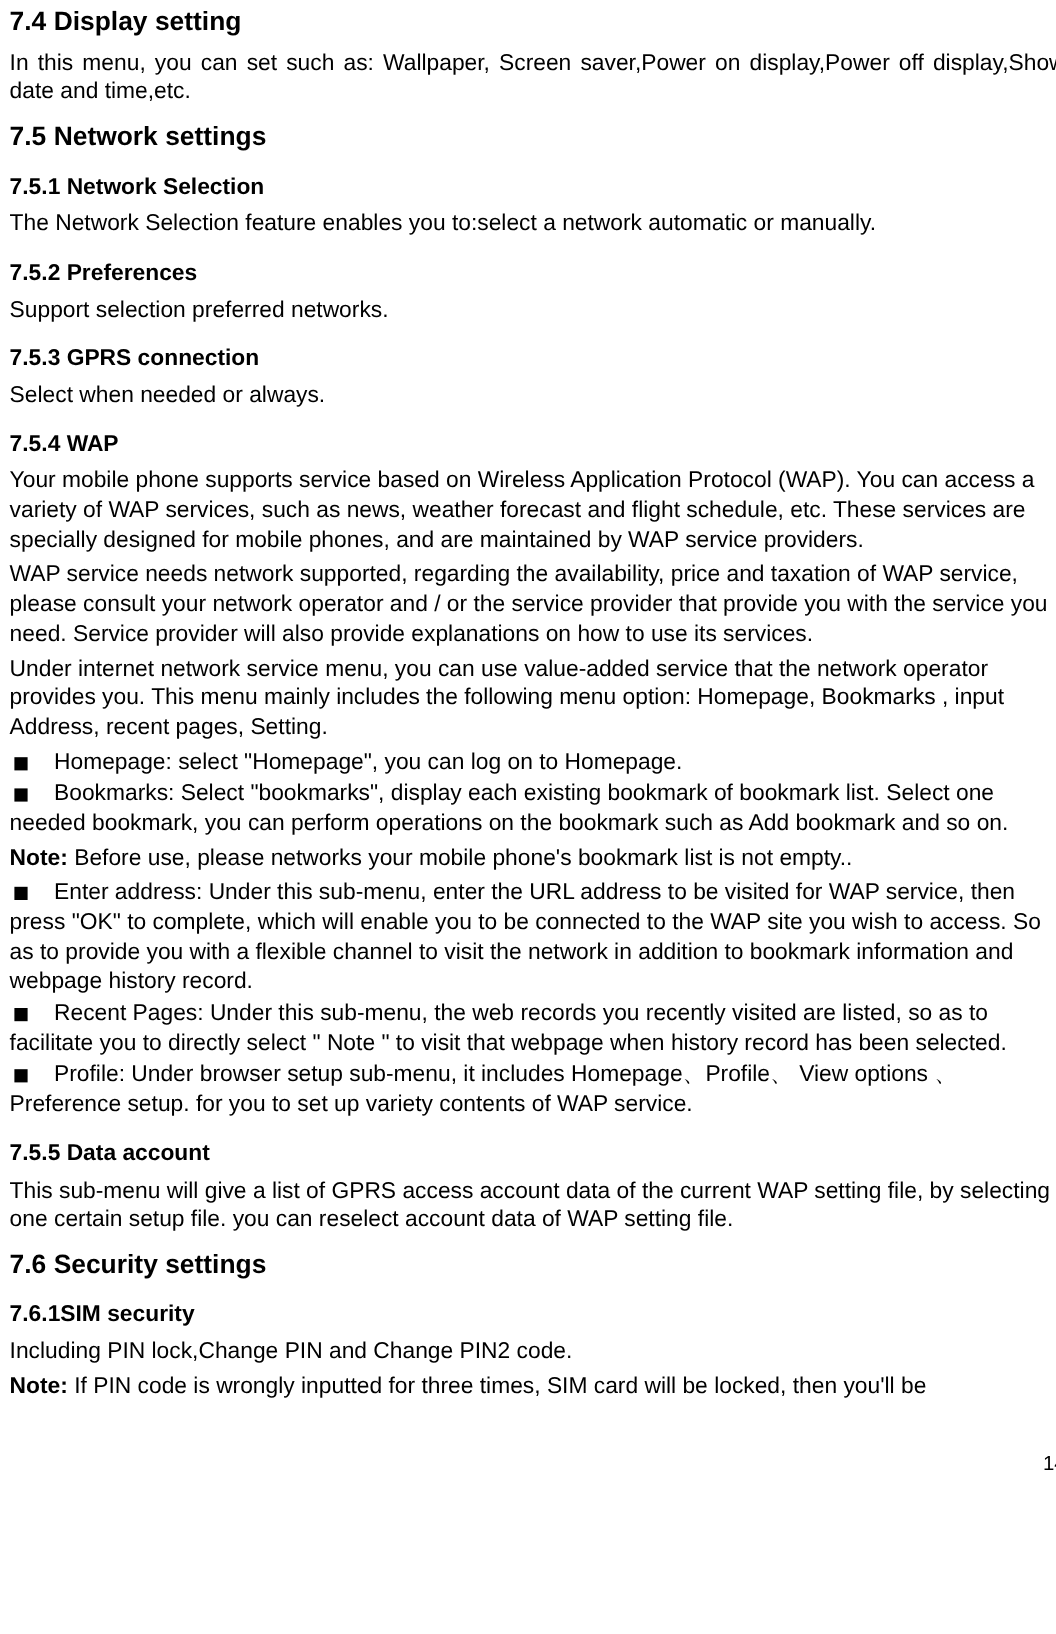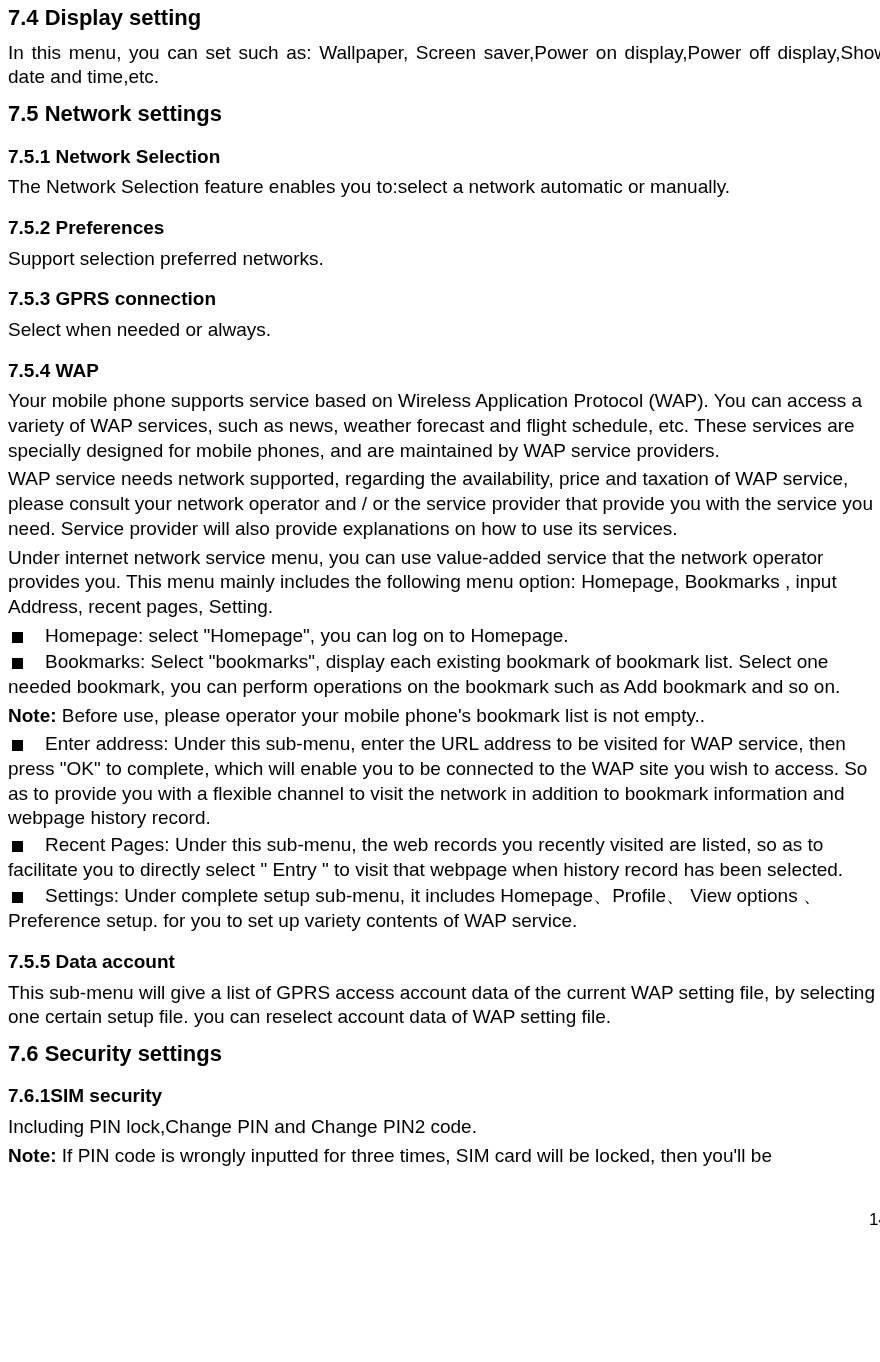--- a/index.html
+++ b/index.html
@@ -75,27 +75,27 @@
 
 <h3>7.5.4 WAP</h3>
 <p>Your mobile phone supports service based on Wireless Application Protocol (WAP). You can access a variety of WAP services, such as news, weather forecast and flight schedule, etc. These services are specially designed for mobile phones, and are maintained by WAP service providers.</p>
 <p>WAP service needs network supported, regarding the availability, price and taxation of WAP service, please consult your network operator and / or the service provider that provide you with the service you need. Service provider will also provide explanations on how to use its services.</p>
 <p>Under internet network service menu, you can use value-added service that the network operator provides you. This menu mainly includes the following menu option: Homepage, Bookmarks , input Address, recent pages, Setting.</p>
 
 <p class="bullet-line"><span class="bullet-square"></span><span>Homepage: select "Homepage", you can log on to Homepage.</span></p>
 
 <p class="bullet-line"><span class="bullet-square"></span><span>Bookmarks: Select "bookmarks", display each existing bookmark of bookmark list. Select one needed bookmark, you can perform operations on the bookmark such as Add bookmark and so on.</span></p>
 
-<p><span class="bold">Note:</span><span> Before use, please operator your mobile phone's bookmark list is not empty..</span></p>
+<p><span class="bold">Note:</span><span> Before use, please networks your mobile phone's bookmark list is not empty..</span></p>
 
 <p class="bullet-line"><span class="bullet-square"></span><span class="serif">Enter </span><span>address: Under this sub-menu, enter the URL address to be visited for WAP service, then press "OK" to complete, which will enable you to be connected to the WAP site you wish to access. So as to provide you with a flexible channel to visit the network in addition to bookmark information and webpage history record.</span></p>
 
-<p class="bullet-line"><span class="bullet-square"></span><span>Recent Pages: Under this sub-menu, the web records you recently visited are listed, so as to facilitate you to directly select " </span><span class="serif">Entry </span><span>" to visit that webpage when history record has been selected.</span></p>
+<p class="bullet-line"><span class="bullet-square"></span><span>Recent Pages: Under this sub-menu, the web records you recently visited are listed, so as to facilitate you to directly select " </span><span class="serif">Note </span><span>" to visit that webpage when history record has been selected.</span></p>
 
-<p class="bullet-line"><span class="bullet-square"></span><span>Settings: Under complete setup sub-menu, it includes </span><span class="serif">Homepage、Profile、  View options 、Preference setup</span><span>. for you to set up variety contents of WAP service.</span></p>
+<p class="bullet-line"><span class="bullet-square"></span><span>Profile: Under browser setup sub-menu, it includes </span><span class="serif">Homepage、Profile、  View options 、Preference setup</span><span>. for you to set up variety contents of WAP service.</span></p>
 
 <h3>7.5.5 Data account</h3>
 <p>This sub-menu will give a list of GPRS access account data of the current WAP setting file, by selecting one certain setup file. you can reselect account data of WAP setting file.</p>
 
 <h2>7.6 Security settings</h2>
 
 <h3>7.6.1SIM security</h3>
 <p>Including PIN lock,Change PIN and Change PIN2 code.</p>
 <p><span class="bold">Note:</span><span> If PIN code is wrongly inputted for three times, SIM card will be locked, then you'll be</span></p>
 

